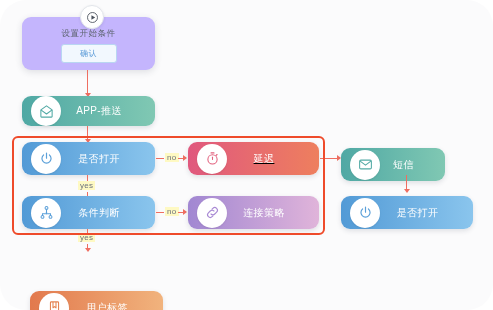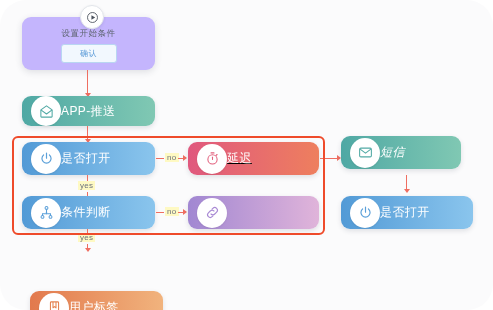--- a/index.html
+++ b/index.html
@@ -28,23 +28,23 @@
     width:30px;height:30px;border-radius:50%;
     background:#ffffff;
     margin-left:9px;
     display:flex;align-items:center;justify-content:center;
     flex:0 0 auto;
     box-shadow:0 1px 2px rgba(0,0,0,.08);
   }
   .node .badge svg{display:block;}
   .node .label{
     flex:1 1 auto;
-    text-align:left;
+    text-align:center;
     color:#ffffff;
-    font-size:12px;
+    font-size:10px;
     letter-spacing:.4px;
     padding-right:18px;
     white-space:nowrap;
   }
 
   
   #start-card{
     position:absolute;left:22px;top:17px;width:133px;height:53px;
     background:#c4b5fd;border-radius:9px;
     box-shadow:0 2px 7px rgba(40,50,70,.14);
@@ -186,20 +186,21 @@
   <div class="arrowhead right" style="left:183px;top:209.3px;"></div>
 
   <div class="node" style="left:188px;top:196px;width:131px;height:33px;
               background:linear-gradient(90deg,#a187d2 0%,#e0b4da 100%);">
     <span class="badge">
       <svg width="15" height="15" viewBox="0 0 24 24" fill="none" stroke="#a98ad4" stroke-width="1.8" stroke-linecap="round">
         <path d="M9.6 14.4a4.2 4.2 0 0 0 6 0l3-3a4.24 4.24 0 0 0-6-6l-1.4 1.4"></path>
         <path d="M14.4 9.6a4.2 4.2 0 0 0-6 0l-3 3a4.24 4.24 0 0 0 6 6l1.4-1.4"></path>
       </svg>
     </span>
+    <span class="label">连接策略</span>
   </div>
 
   <div class="conn v" style="left:87px;top:229px;height:9px;"></div>
   <div class="edge-label" style="left:78px;top:233px;">yes</div>
   <div class="conn v" style="left:87px;top:244px;height:6px;"></div>
   <div class="arrowhead down" style="left:84.5px;top:248px;"></div>
 
   <div class="node" style="left:30px;top:251px;width:133px;height:33px;
               background:linear-gradient(90deg,#e2794d 0%,#f1b37d 100%);margin-top:40px;">
     <span class="badge">
@@ -207,22 +208,22 @@
         <rect x="5.5" y="3" width="13" height="18" rx="1.4"></rect>
         <path d="M9.6 3v9.5l2.4-2 2.4 2V3"></path>
       </svg>
     </span>
     <span class="label">用户标签</span>
   </div>
 
   <div class="conn h" style="left:320px;top:158px;width:19px;"></div>
   <div class="arrowhead right" style="left:337px;top:155.3px;"></div>
 
-  <div class="node" style="left:341px;top:136px;width:120px;height:33px;
-              background:linear-gradient(90deg,#4fa8a4 0%,#80c8b3 100%);font-style:italic;">
+  <div class="node" style="left:341px;top:148px;width:104px;height:33px;
+              background:linear-gradient(90deg,#4fa8a4 0%,#80c8b3 100%);">
     <span class="badge">
       <svg width="15" height="15" viewBox="0 0 24 24" fill="none" stroke="#52aaa5" stroke-width="1.7" stroke-linejoin="round">
         <rect x="2.6" y="5" width="18.8" height="14" rx="2"></rect>
         <path d="M3.4 6.6 12 13l8.6-6.4"></path>
       </svg>
     </span>
     <span class="label">短信</span>
   </div>
 
   <div class="conn v" style="left:406px;top:175px;height:16px;"></div>

